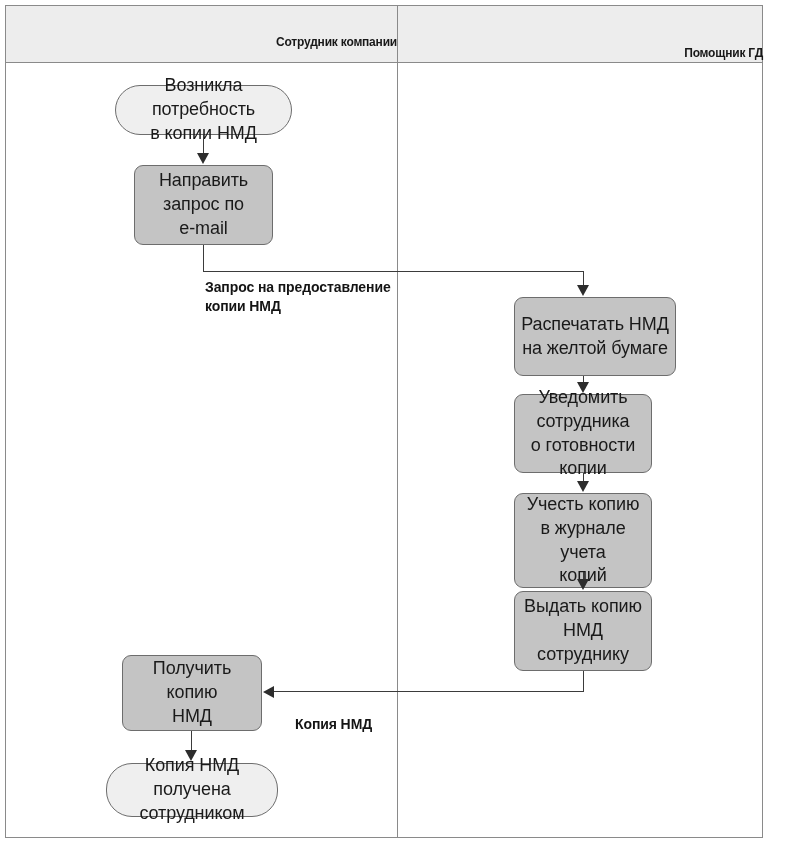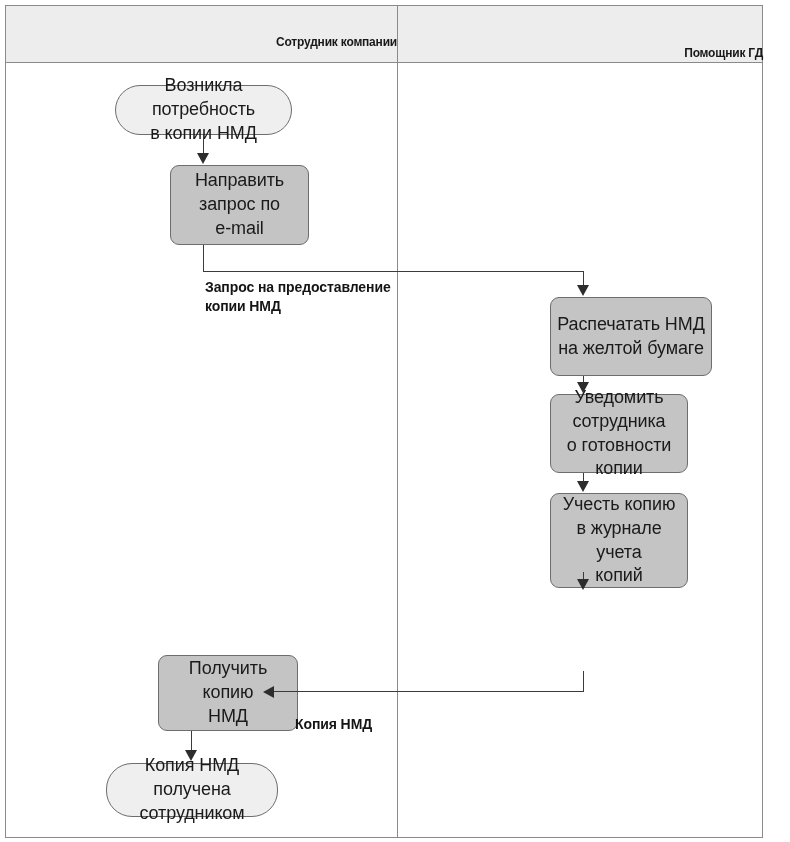--- a/index.html
+++ b/index.html
@@ -81,21 +81,20 @@
     padding: 2px 6px;
     letter-spacing: -0.1px;
   }
   .node.terminal {
     background: #efefef;
     border-radius: 26px;
   }
   .node.process {
     background: #c4c4c4;
     border-radius: 9px;
-    margin-left: 36px;
   }
   .node .node-label { display: block; }
 
   
   .conn-v, .conn-h {
     position: absolute;
     background: #3b3b3b;
   }
   .conn-v { width: 1.4px; }
   .conn-h { height: 1.4px; }
@@ -153,20 +152,23 @@
   </div>
 
   <div class="node process" style="left:514px; top:394px; width:138px; height:79px;">
     <span class="node-label">Уведомить<br>сотрудника<br>о готовности копии</span>
   </div>
 
   <div class="node process" style="left:514px; top:493px; width:138px; height:95px;">
     <span class="node-label">Учесть копию<br>в журнале учета<br>копий</span>
   </div>
 
+  <div class="node process" style="left:514px; top:591px; width:138px; height:80px;">
+    <span class="node-label">Выдать копию НМД<br>сотруднику</span>
+  </div>
 
   <div class="node process" style="left:122px; top:655px; width:140px; height:76px;">
     <span class="node-label">Получить копию<br>НМД</span>
   </div>
 
   <div class="node terminal" style="left:106px; top:763px; width:172px; height:54px;">
     <span class="node-label">Копия НМД получена<br>сотрудником</span>
   </div>
 
   <div class="conn-v" style="left:203px; top:135px; height:20px;"></div>

